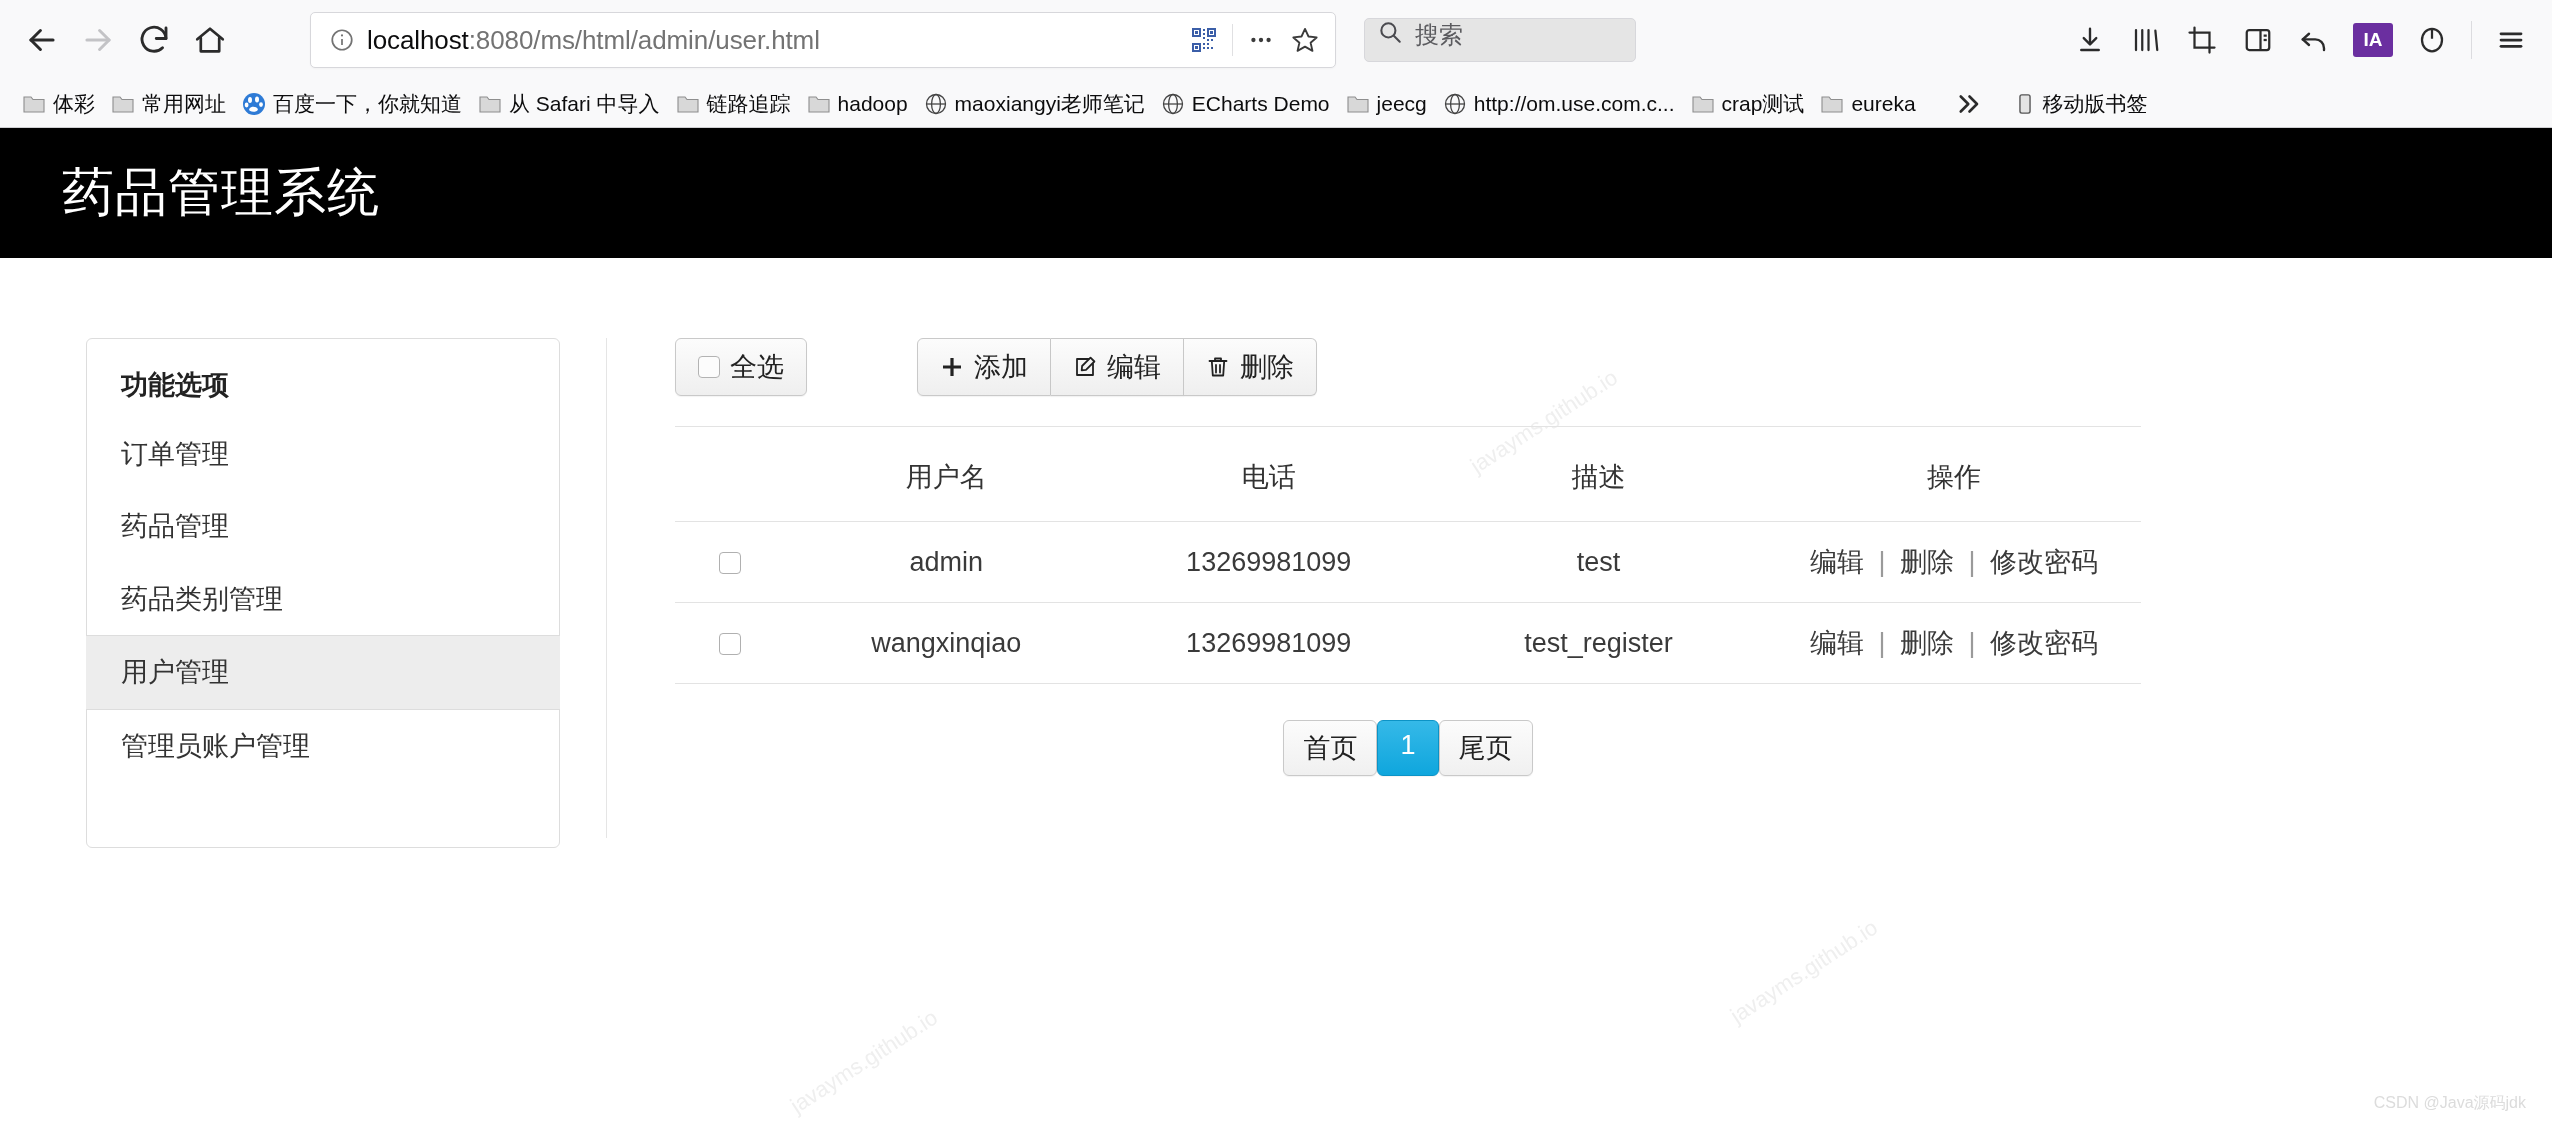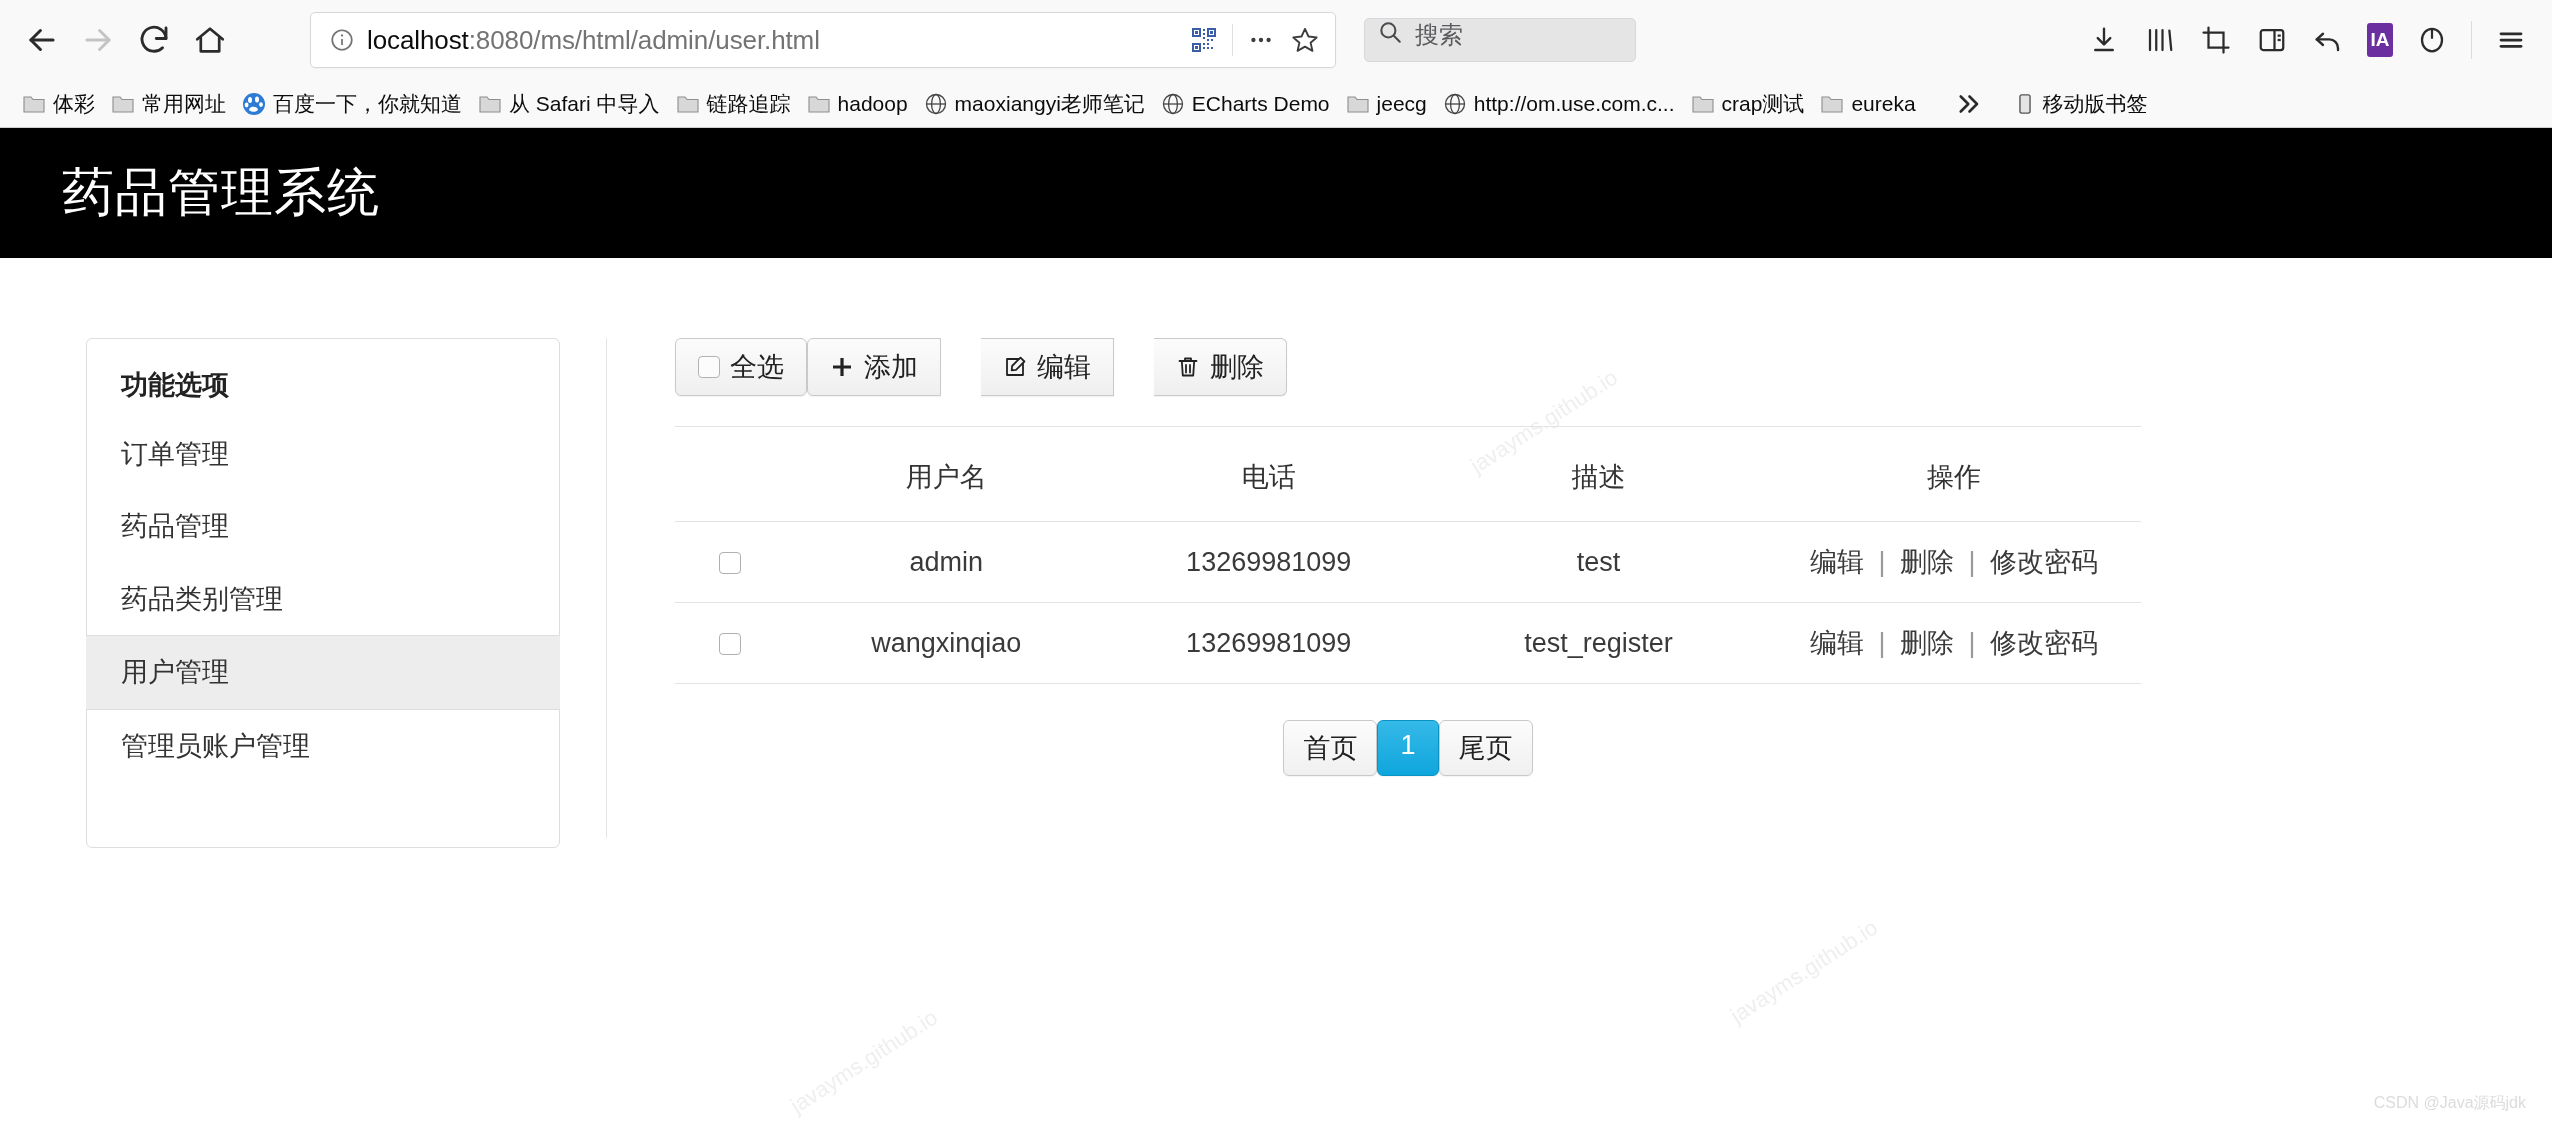--- a/index.html
+++ b/index.html
@@ -93,21 +93,21 @@
   }
   .tb-icon {
     width: 54px; height: 54px;
     display: flex; align-items: center; justify-content: center;
     color: #2b2b2b;
     border-radius: 5px;
   }
   .tb-icon.badge-ia {
     background: #6b2fa0;
     color: #fff;
-    width: 26px; height: 34px;
+    width: 40px; height: 34px;
     font-size: 19px; font-weight: bold;
     border-radius: 3px;
     margin: 8px 10px;
   }
   .tb-sep { width: 1px; height: 38px; background: #dcdcdf; margin: 0 10px; }
 
   
   #bookmarks-bar {
     height: 48px;
     display: flex;
@@ -241,21 +241,21 @@
   #btn-selectall { border-radius: 6px; }
   #btn-selectall .cbx {
     width: 22px; height: 22px;
     border: 1px solid #b3b3b3;
     border-radius: 4px;
     background: #fcfcfc;
     display: inline-block;
   }
   #btn-group {
     display: flex;
-    gap: 40px;
+    margin-left: 110px;
   }
   #btn-group .btn {
     border-radius: 0;
     border-left-width: 0;
   }
   #btn-group .btn:first-child {
     border-top-left-radius: 6px; border-bottom-left-radius: 6px;
     border-left-width: 1px;
   }
   #btn-group .btn:last-child {

